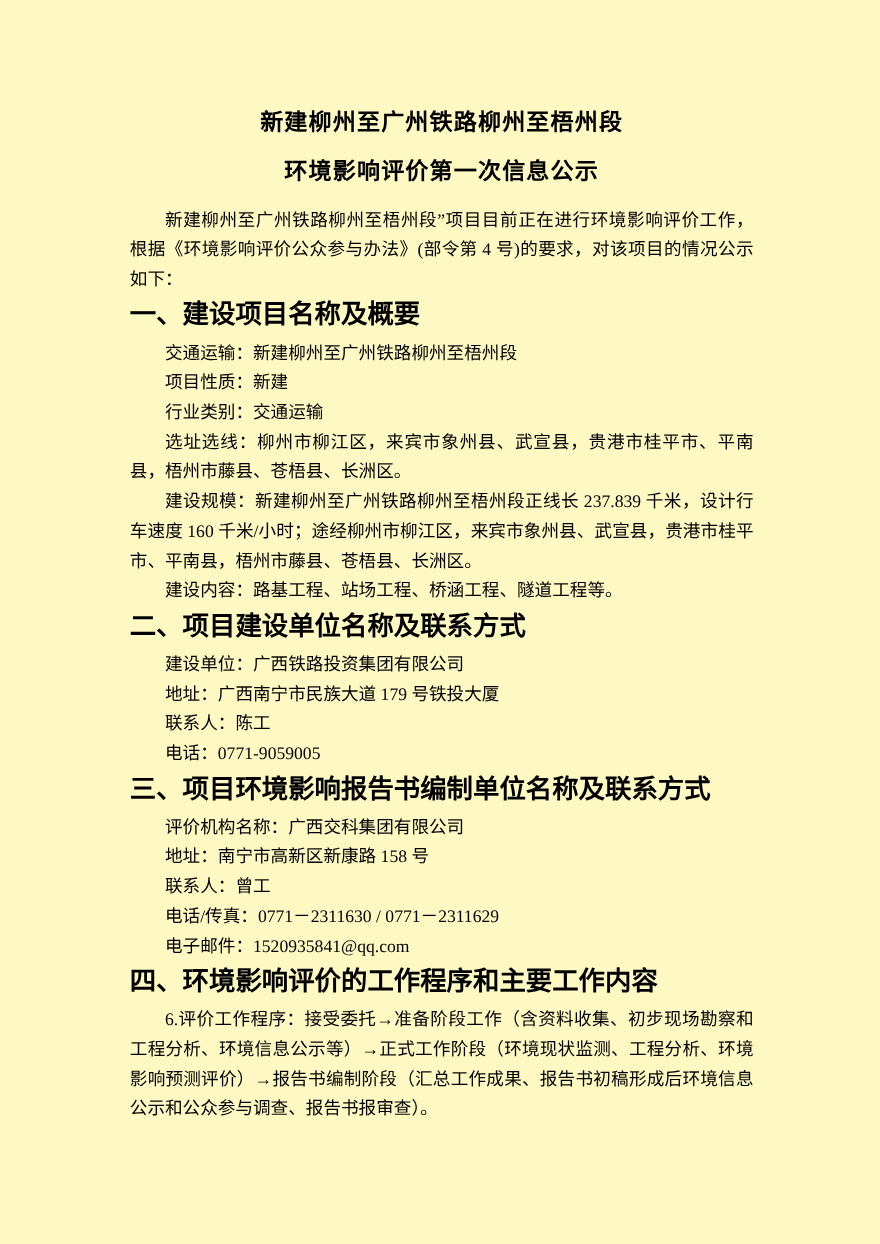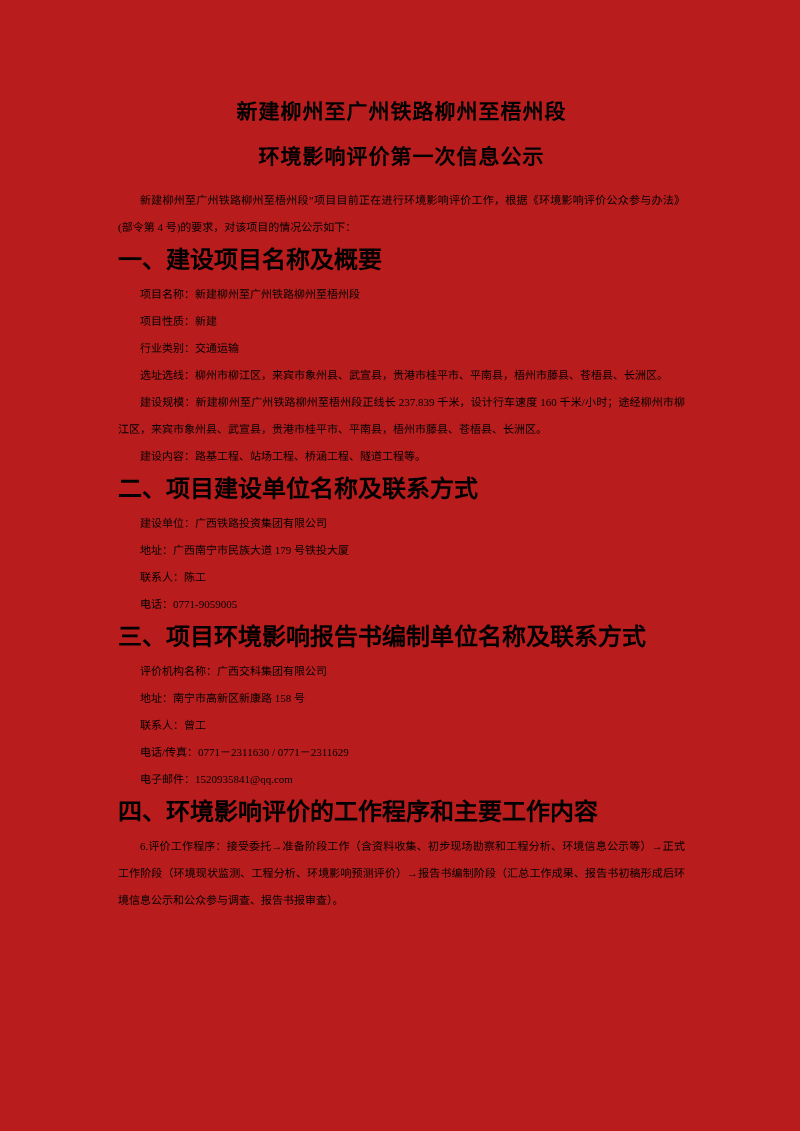--- a/index.html
+++ b/index.html
@@ -4,21 +4,21 @@
 <style>
   html, body {
     margin: 0;
     padding: 0;
     background: #ffffff;
   }
   .page {
     position: relative;
     width: 800px;
     height: 1131px;
-    background: #b91c1c;
+    background: #fef9c3;
     box-sizing: border-box;
     padding: 96px 115px 0 118px;
     font-family: "Liberation Serif", "DejaVu Serif", serif;
     color: #000000;
     overflow: hidden;
   }
   .doc-title {
     font-family: "Liberation Sans", "DejaVu Sans", sans-serif;
     font-weight: 700;
     font-size: 21px;
@@ -31,40 +31,40 @@
     margin-bottom: 15px;
   }
   .section-heading {
     font-family: "Liberation Sans", "DejaVu Sans", sans-serif;
     font-weight: 700;
     font-size: 24px;
     line-height: 27px;
     margin: 5px 0 8px 0;
   }
   .para {
-    font-size: 11px;
+    font-size: 16px;
     line-height: 27px;
     margin: 0;
     text-align: justify;
     text-indent: 2em;
     word-break: break-all;
   }
 </style>
 </head>
 <body>
 
 <div class="page">
 
   <h1 class="doc-title">新建柳州至广州铁路柳州至梧州段</h1>
   <h1 class="doc-title second">环境影响评价第一次信息公示</h1>
 
   <p class="para">新建柳州至广州铁路柳州至梧州段”项目目前正在进行环境影响评价工作，根据《环境影响评价公众参与办法》(部令第 4 号)的要求，对该项目的情况公示如下：</p>
 
   <h2 class="section-heading">一、建设项目名称及概要</h2>
-  <p class="para">项目名称：新建柳州至广州铁路柳州至梧州段</p>
+  <p class="para">交通运输：新建柳州至广州铁路柳州至梧州段</p>
   <p class="para">项目性质：新建</p>
   <p class="para">行业类别：交通运输</p>
   <p class="para">选址选线：柳州市柳江区，来宾市象州县、武宣县，贵港市桂平市、平南县，梧州市藤县、苍梧县、长洲区。</p>
   <p class="para">建设规模：新建柳州至广州铁路柳州至梧州段正线长 237.839 千米，设计行车速度 160 千米/小时；途经柳州市柳江区，来宾市象州县、武宣县，贵港市桂平市、平南县，梧州市藤县、苍梧县、长洲区。</p>
   <p class="para">建设内容：路基工程、站场工程、桥涵工程、隧道工程等。</p>
 
   <h2 class="section-heading">二、项目建设单位名称及联系方式</h2>
   <p class="para">建设单位：广西铁路投资集团有限公司</p>
   <p class="para">地址：广西南宁市民族大道 179 号铁投大厦</p>
   <p class="para">联系人：陈工</p>

